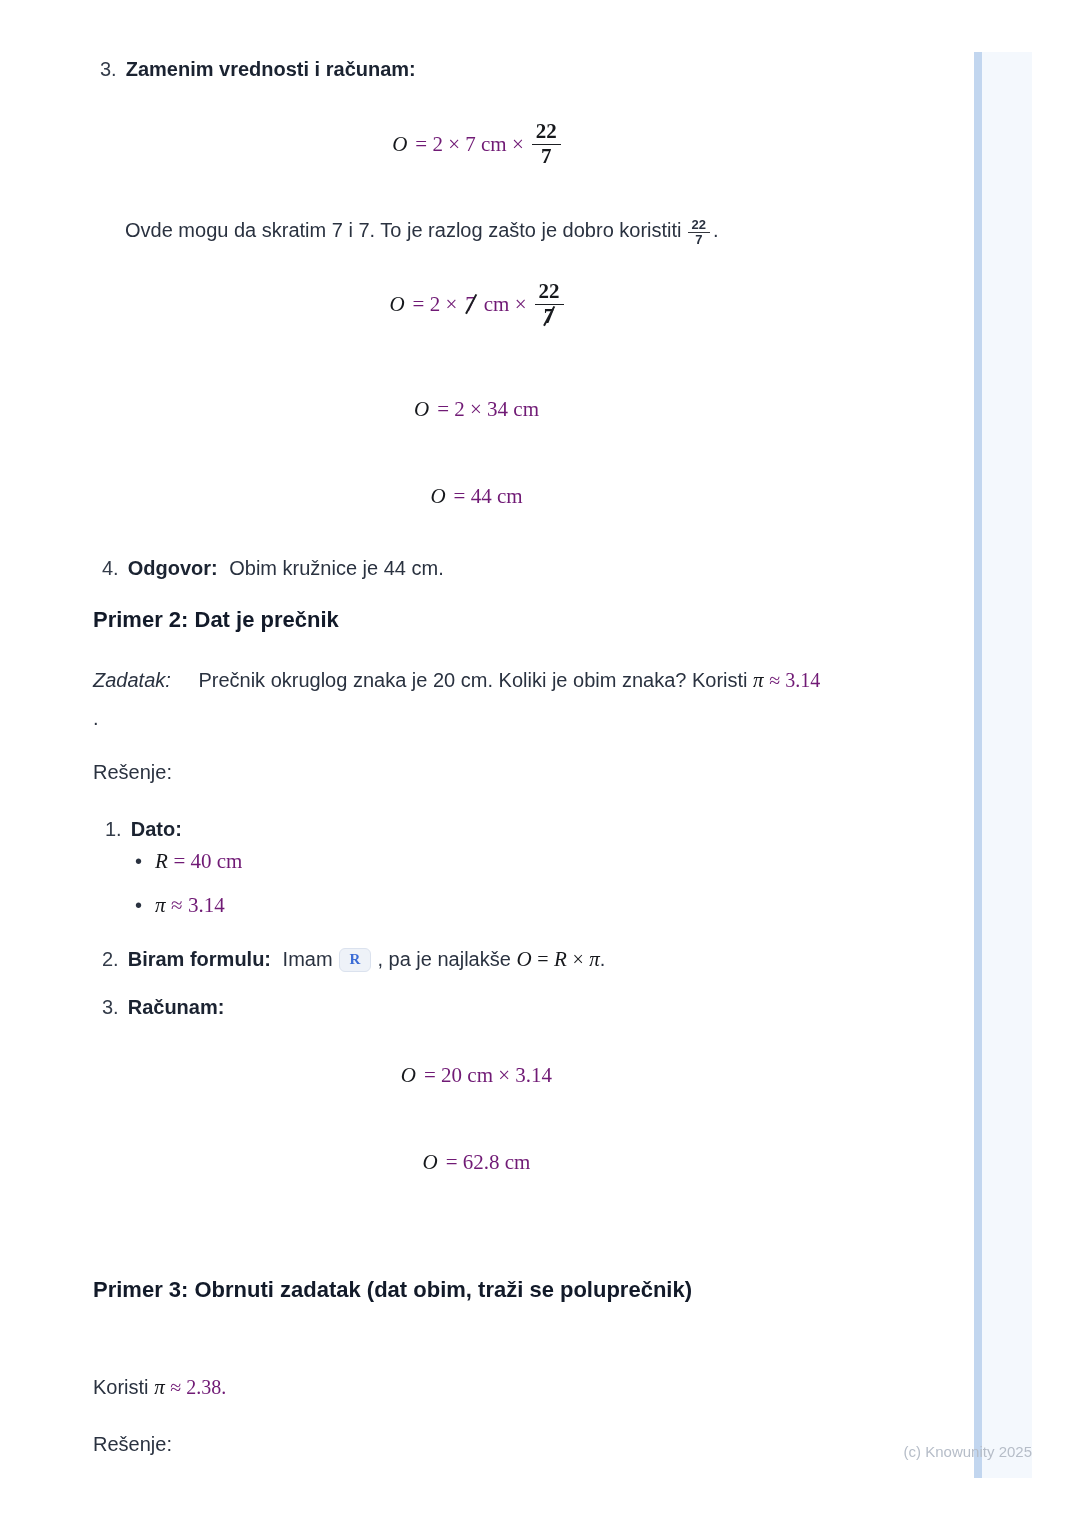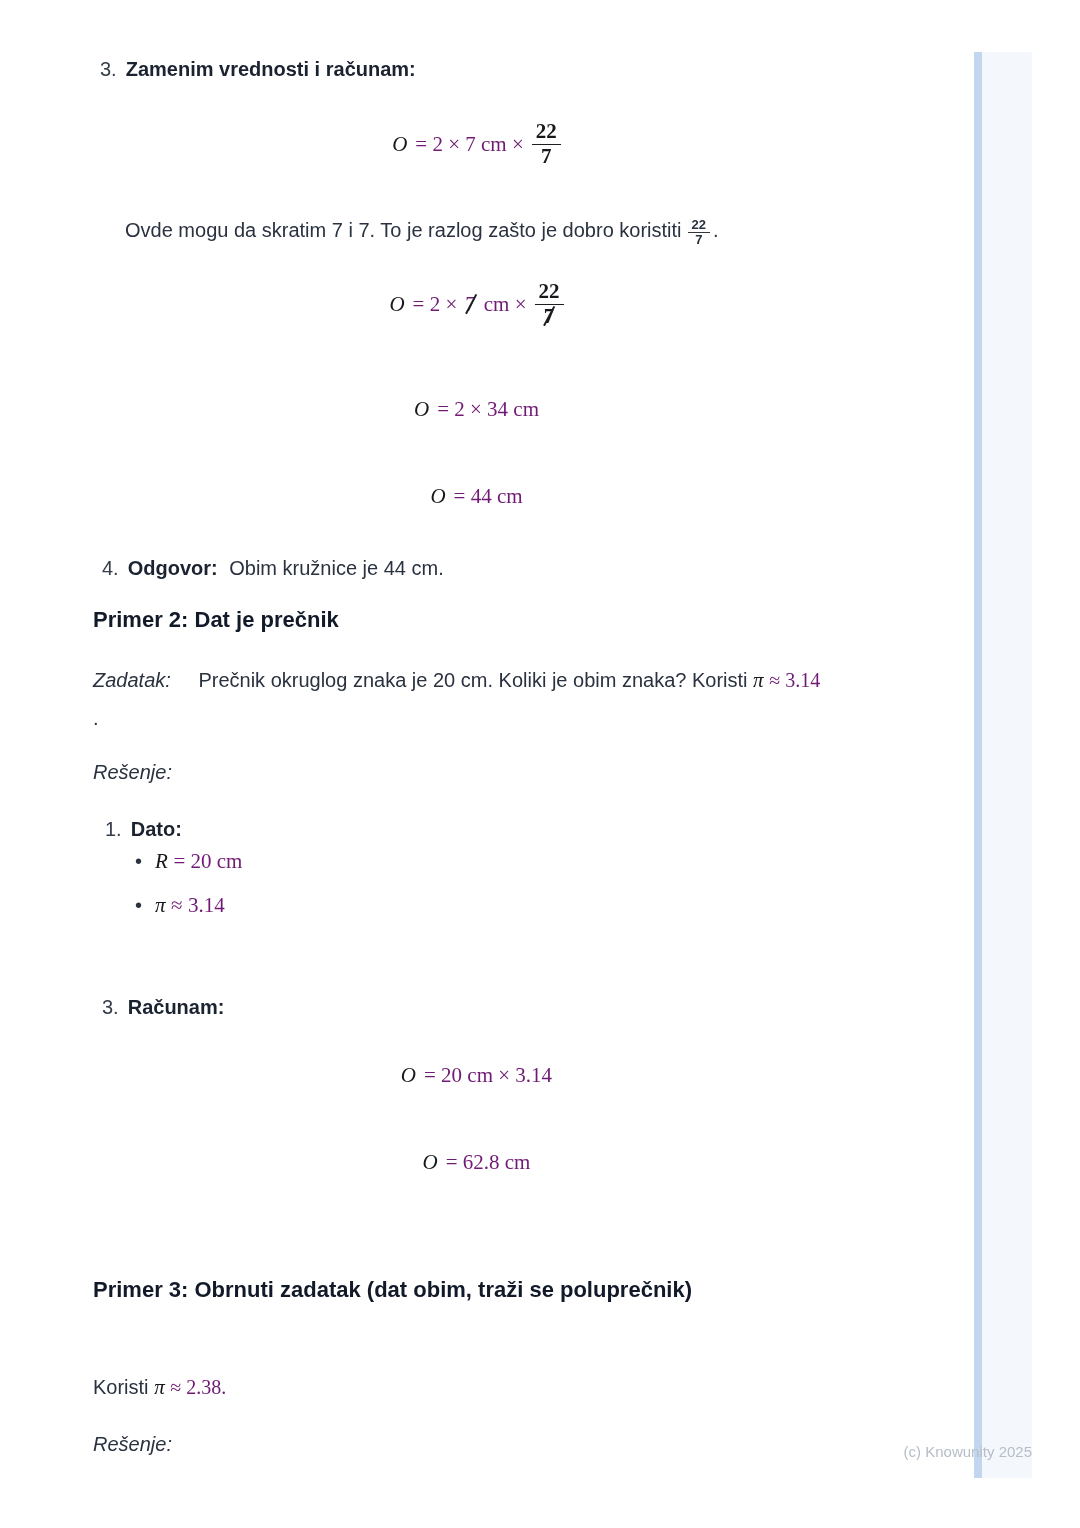--- a/index.html
+++ b/index.html
@@ -6,21 +6,21 @@
   html,body { background:#ffffff; }
   .page {
     position:relative; width:1080px; height:1528px; background:#ffffff;
     overflow:hidden; font-family:"Liberation Sans", sans-serif; color:#2a3240;
   }
   .content { position:absolute; left:93px; top:0; width:767px; height:100%; }
   .line { position:absolute; white-space:nowrap; font-size:20px; line-height:24px; color:#2a3240; }
   .num { margin-right:9px; color:#343c4a; }
   .boldlbl { font-weight:700; color:#1b2331; margin-right:6px; }
   .h3 { position:absolute; left:0; font-size:22px; line-height:26px; font-weight:700; color:#121a29; white-space:nowrap; }
-  .ital { font-style:italic; }
+  .ital { }
   .lead { font-style:italic; margin-right:22px; }
 
   
   .formula {
     position:absolute; left:0; width:767px; display:flex; justify-content:center;
     align-items:center; gap:8px; font-family:"Liberation Serif", serif;
     font-size:21px; color:#16181c; line-height:26px;
   }
   .mvar { font-family:"Liberation Serif", serif; font-style:italic; font-size:21px; color:#16181c; }
   .mrest { font-family:"Liberation Serif", serif; font-size:21px; color:#701a75; }
@@ -113,28 +113,37 @@
     <div class="line" style="top:706px">.</div>
 
     <div class="line ital" style="top:760px">Rešenje:</div>
 
     <div class="line" style="top:817px;left:12px">
       <span class="num">1.</span><span class="boldlbl">Dato:</span>
     </div>
 
     <div class="line mathline" style="top:849px;left:42px">
       <span class="bullet">•</span><span class="mvar">R</span>
-      <span class="mrest">= 20 cm</span>
+      <span class="mrest">= 40 cm</span>
     </div>
 
     <div class="line mathline" style="top:893px;left:42px">
       <span class="bullet">•</span><span class="mvar">π</span>
       <span class="mrest">≈ 3.14</span>
     </div>
 
+    <div class="line" style="top:947px;left:9px">
+      <span class="num">2.</span><span class="boldlbl">Biram formulu:</span>
+      <span>Imam</span><span class="badge">R</span><span>, pa je najlakše</span>
+      <span class="mvar">O</span>
+      <span class="mop">=</span>
+      <span class="mvar">R</span>
+      <span class="mop">×</span>
+      <span class="mvar">π</span><span>.</span>
+    </div>
 
     <div class="line" style="top:995px;left:9px">
       <span class="num">3.</span><span class="boldlbl">Računam:</span>
     </div>
 
     <div class="formula" style="top:1062px">
       <span class="mvar">O</span>
       <span class="mrest">= 20 cm × 3.14</span>
     </div>
 

